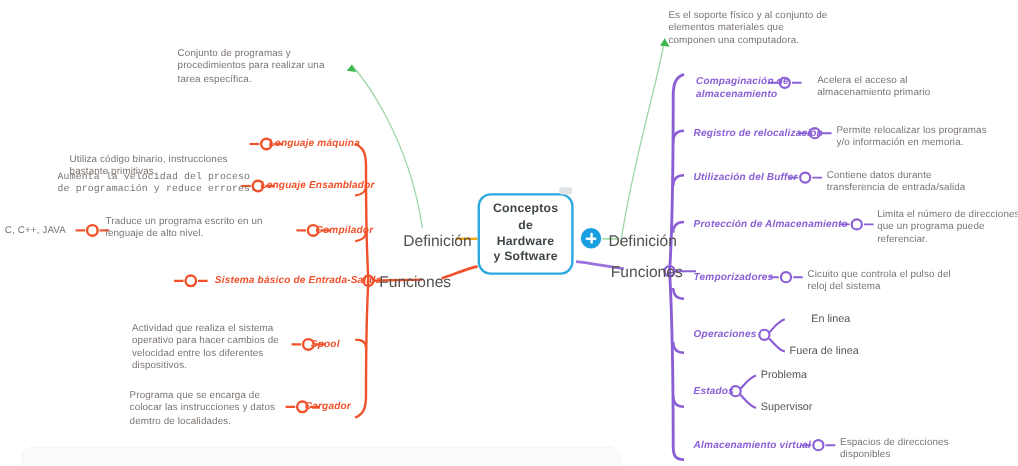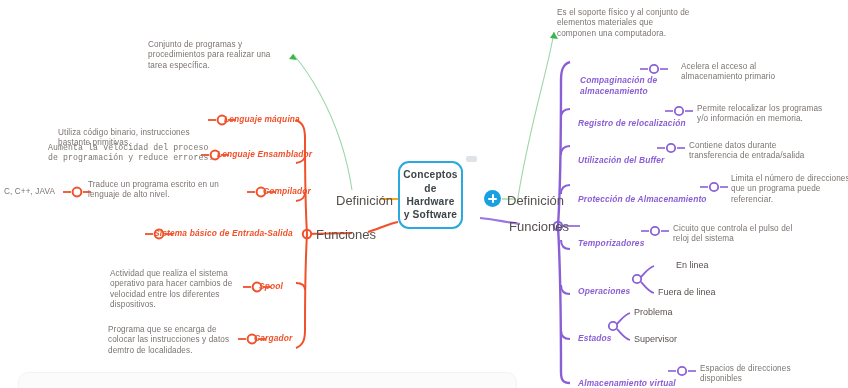--- a/index.html
+++ b/index.html
@@ -16,31 +16,31 @@
   
   .desc{
     font-size:8.2px;color:#7b7470;letter-spacing:.1px;
   }
 
   
   .topic{
     font-size:8.4px;font-weight:bold;font-style:italic;letter-spacing:.15px;
   }
   .topic.orange{color:#f0512a;}
-  .topic.purple{color:#8a5fd6;margin-top:13px;}
+  .topic.purple{color:#8a5fd6;}
 
   
   .sub{font-size:9px;color:#59524f;}
 
   
   .branchlbl{font-size:13px;color:#55504e;}
 
   
   #central{
-    position:absolute;left:398px;top:161px;width:65px;height:68px;
+    position:absolute;left:398px;top:161px;width:80px;height:68px;
     border:2.2px solid #2ba8e0;border-radius:11px;background:#ffffff;
     display:flex;align-items:center;justify-content:center;
     box-sizing:border-box;
   }
   #central-text{
     font-size:10.2px;font-weight:bold;color:#3d4549;text-align:center;
     line-height:1.32;letter-spacing:.2px;
   }
   #collapse-marker{
     position:absolute;left:466px;top:156px;width:11px;height:6px;
@@ -182,21 +182,21 @@
   <div class="lbl topic orange" style="left:224px;top:114px;">Lenguaje máquina</div>
   <div class="lbl desc" style="left:58px;top:108px;text-align:left;margin-top:20px;">Utiliza código binario, instrucciones<br>bastante primitivas.</div>
 
   <div class="lbl topic orange" style="left:217px;top:149px;">Lenguaje Ensamblador</div>
   <div class="lbl desc" style="left:48px;top:143px;font-family:Liberation Mono, monospace;">Aumenta la velocidad del proceso<br>de programación y reduce errores.</div>
 
   <div class="lbl topic orange" style="left:263px;top:186px;">Compilador</div>
   <div class="lbl desc" style="left:88px;top:180px;">Traduce un programa escrito en un<br>lenguaje de alto nivel.</div>
   <div class="lbl desc" style="left:4px;top:187px;">C, C++, JAVA</div>
 
-  <div class="lbl topic orange" style="left:154px;top:228px;text-align:right;">Sistema básico de Entrada-Salida</div>
+  <div class="lbl topic orange" style="left:179px;top:228px;text-align:right;">Sistema básico de Entrada-Salida</div>
 
   <div class="lbl topic orange" style="left:259px;top:281px;">Spool</div>
   <div class="lbl desc" style="left:110px;top:269px;">Actividad que realiza el sistema<br>operativo para hacer cambios de<br>velocidad entre los diferentes<br>dispositivos.</div>
 
   <div class="lbl topic orange" style="left:254px;top:333px;">Cargador</div>
   <div class="lbl desc" style="left:108px;top:325px;">Programa que se encarga de<br>colocar las instrucciones y datos<br>demtro de localidades.</div>
 
   <div class="lbl topic purple" style="left:580px;top:62px;">Compaginación de<br>almacenamiento</div>
   <div class="lbl desc" style="left:681px;top:62px;">Acelera el acceso al<br>almacenamiento primario</div>
 

